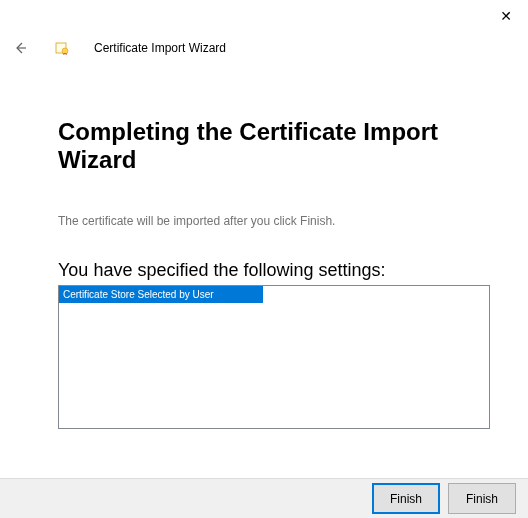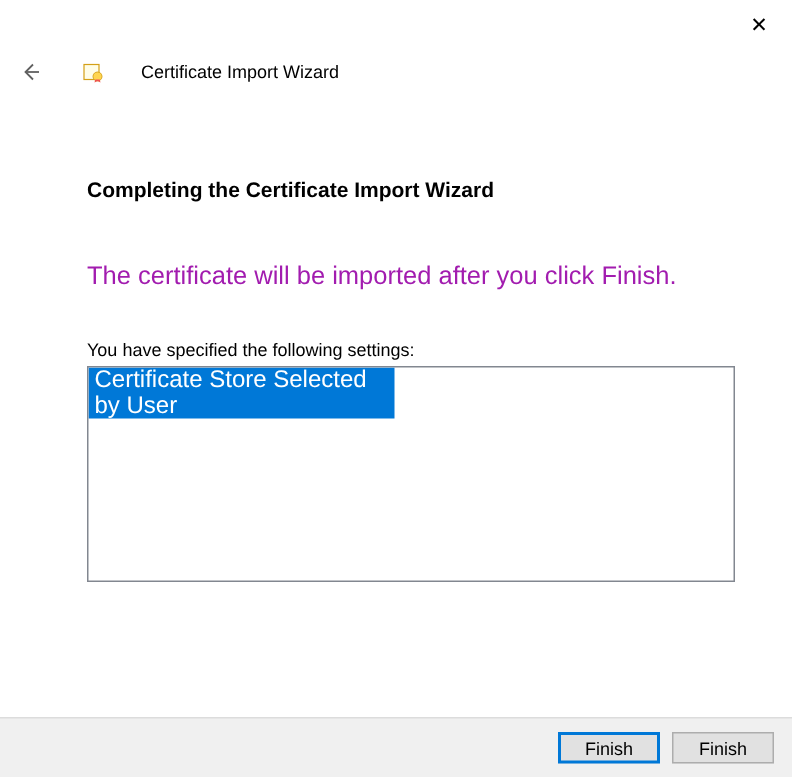--- a/index.html
+++ b/index.html
@@ -45,45 +45,45 @@
       height: 16px;
     }
     .header-title {
       font-size: 12px;
       color: #000;
     }
     .content {
       padding: 60px 40px 0 58px;
     }
     .main-heading {
-      font-size: 14px;
+      font-size: 24px;
       font-weight: 600;
       color: #000;
       margin-bottom: 40px;
     }
     .subtext {
-      font-size: 17px;
-      color: #a21caf;
+      font-size: 12px;
+      color: #737373;
       margin-bottom: 32px;
     }
     .settings-label {
-      font-size: 12px;
+      font-size: 18px;
       color: #000;
       margin-bottom: 4px;
     }
     .settings-box {
       border: 1px solid #828790;
       width: 432px;
       height: 144px;
       background: #fff;
       overflow: hidden;
     }
     .settings-row {
       display: flex;
-      font-size: 16px;
+      font-size: 10px;
       line-height: 17px;
     }
     .settings-col1 {
       width: 204px;
       padding: 0 4px;
     }
     .settings-col2 {
       flex: 1;
       padding: 0 4px;
     }
@@ -100,21 +100,21 @@
       background: #f0f0f0;
       border-top: 1px solid #dcdcdc;
       display: flex;
       justify-content: flex-end;
       align-items: center;
       padding-right: 12px;
       gap: 8px;
     }
     .btn {
       min-width: 68px;
-      height: 21px;
+      height: 31px;
       font-size: 12px;
       font-family: inherit;
       background: #e1e1e1;
       border: 1px solid #adadad;
       cursor: pointer;
       padding: 0 12px;
     }
     .btn-primary {
       border: 2px solid #0078d7;
       background: #e1e1e1;

